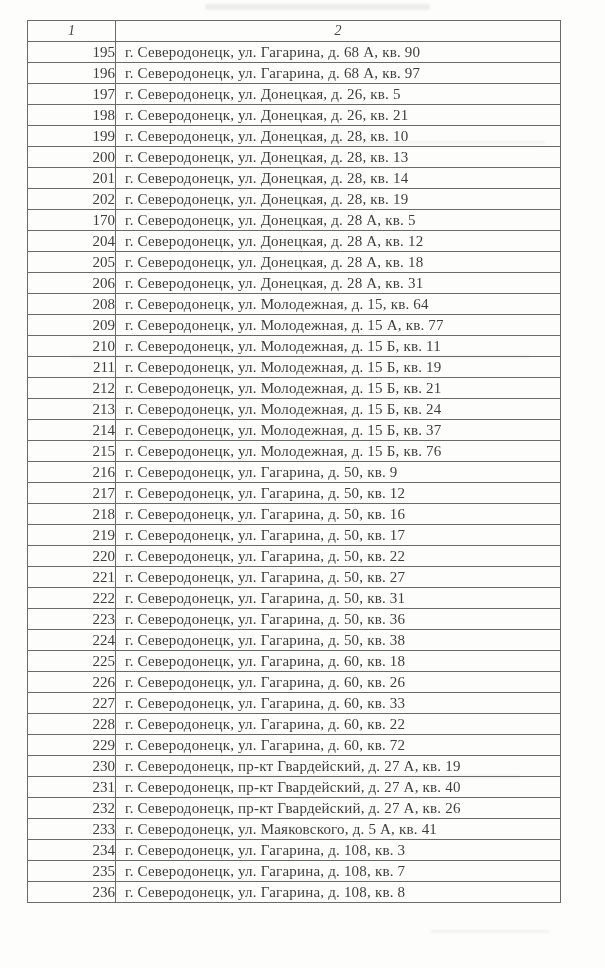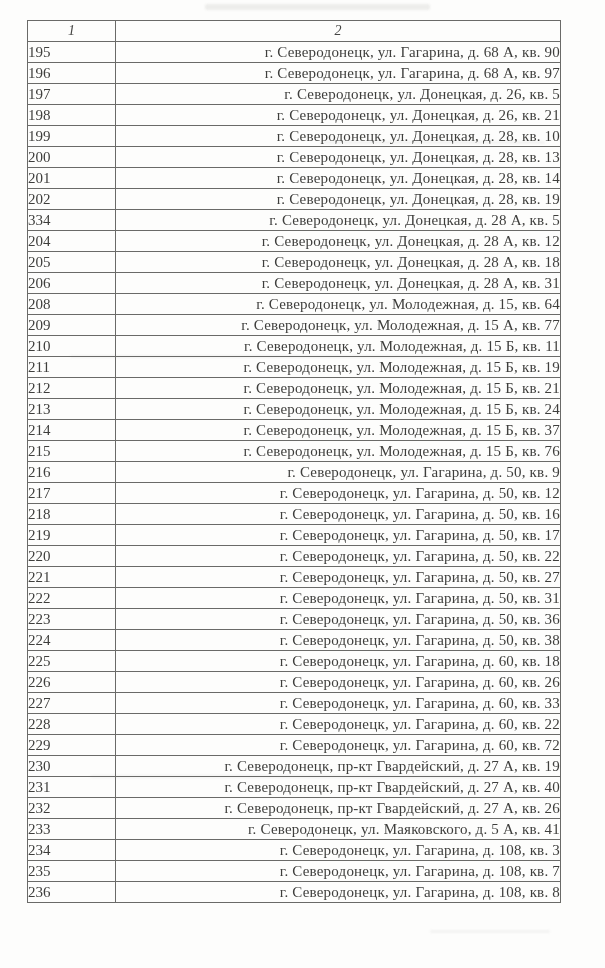--- a/index.html
+++ b/index.html
@@ -54,24 +54,24 @@
   }
   .address-table thead th {
     font-weight: normal;
     font-style: italic;
     text-align: center;
     font-size: 14px;
     color: #454543;
   }
   .col-num {
     width: 87px;
+    text-align: right;
+  }
+  .col-addr {
     text-align: left;
-  }
-  .col-addr {
-    text-align: right;
     padding-left: 9px !important;
     letter-spacing: 0.2px;
   }
 </style>
 </head>
 <body>
 
 <div class="page">
   <div class="smudge smudge-top"></div>
   <div class="smudge smudge-a"></div>
@@ -113,21 +113,21 @@
         </tr>
         <tr>
           <td class="col-num">201</td>
           <td class="col-addr">г. Северодонецк, ул. Донецкая, д. 28, кв. 14</td>
         </tr>
         <tr>
           <td class="col-num">202</td>
           <td class="col-addr">г. Северодонецк, ул. Донецкая, д. 28, кв. 19</td>
         </tr>
         <tr>
-          <td class="col-num">334</td>
+          <td class="col-num">170</td>
           <td class="col-addr">г. Северодонецк, ул. Донецкая, д. 28 А, кв. 5</td>
         </tr>
         <tr>
           <td class="col-num">204</td>
           <td class="col-addr">г. Северодонецк, ул. Донецкая, д. 28 А, кв. 12</td>
         </tr>
         <tr>
           <td class="col-num">205</td>
           <td class="col-addr">г. Северодонецк, ул. Донецкая, д. 28 А, кв. 18</td>
         </tr>

